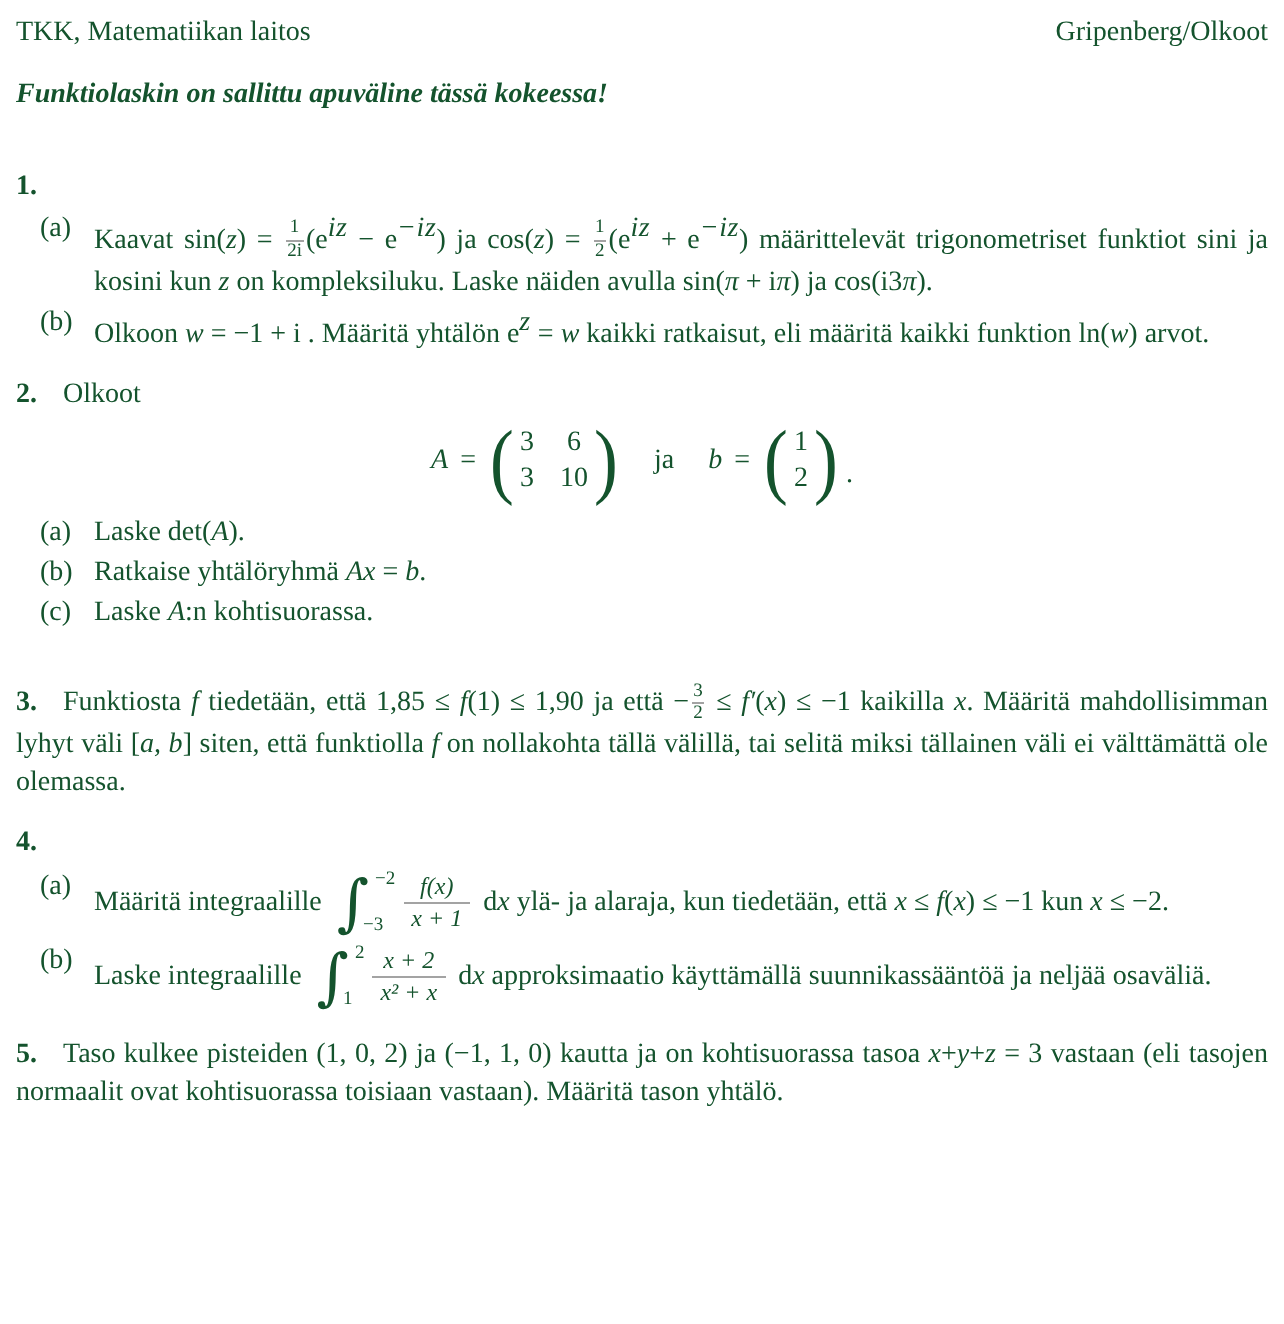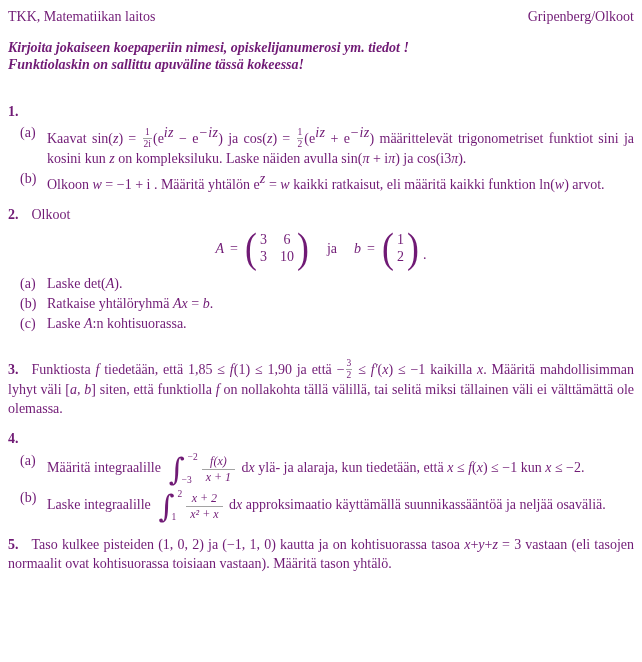--- a/index.html
+++ b/index.html
@@ -1,21 +1,21 @@
 <!DOCTYPE html>
 <html><head>
 <meta charset="utf-8">
 <style>
   * { margin: 0; padding: 0; box-sizing: border-box; }
   html, body { background: #ffffff; }
   .page {
     width: 642px;
     height: 662px;
     background: #ffffff;
-    color: #701a75;
+    color: #14532d;
     font-family: "Liberation Serif", "DejaVu Serif", serif;
     font-size: 14px;
     line-height: 19px;
     padding: 8px 8px 0 8px;
     overflow: hidden;
   }
   
   .header { line-height: 17.5px; }
   .header-row1 { display: flex; justify-content: space-between; }
   
@@ -71,21 +71,20 @@
 <div class="page">
 
   <div class="header">
     <div class="header-row1">
       <span>TKK, Matematiikan laitos</span>
       <span>Gripenberg/Olkoot</span>
     </div>
   </div>
 
   <div class="notice">
-    <div>Kirjoita jokaiseen koepaperiin nimesi, opiskelijanumerosi ym. tiedot !</div>
     <div>Funktiolaskin on sallittu apuväline tässä kokeessa!</div>
   </div>
 
   <div class="p1">
     <div class="problem-number">1.</div>
     <div class="items">
       <div class="item">
         <span class="item-label">(a)</span>
         <span class="item-body"><span>Kaavat sin(</span><span class="mi">z</span><span>) = </span><span class="frac"><span class="num">1</span><span class="den">2i</span></span><span>(e</span><span class="sup">iz</span><span> − e</span><span class="sup">−iz</span><span>) ja cos(</span><span class="mi">z</span><span>) = </span><span class="frac"><span class="num">1</span><span class="den">2</span></span><span>(e</span><span class="sup">iz</span><span> + e</span><span class="sup">−iz</span><span>) määrittelevät trigonometriset funktiot sini ja kosini kun </span><span class="mi">z</span><span> on kompleksiluku. Laske näiden avulla sin(</span><span class="mi">π</span><span> + i</span><span class="mi">π</span><span>) ja cos(i3</span><span class="mi">π</span><span>).</span></span>
       </div>

